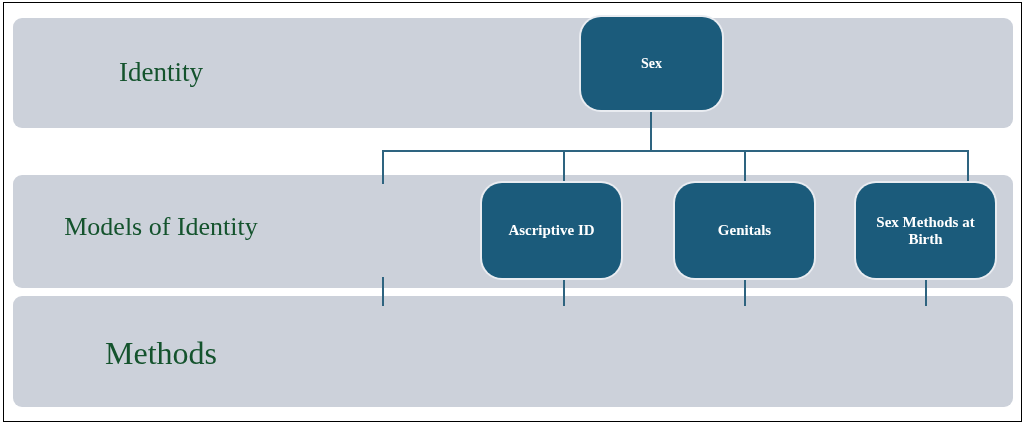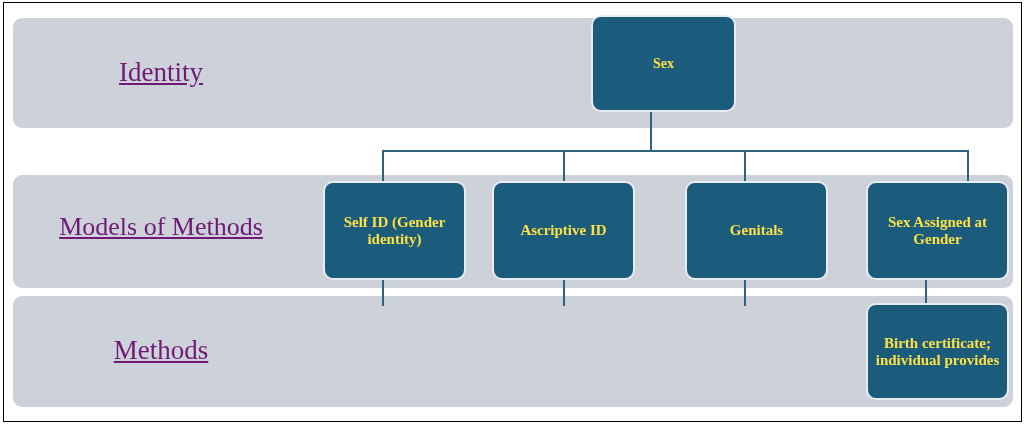--- a/index.html
+++ b/index.html
@@ -39,57 +39,55 @@
     border-radius: 9px;
     box-sizing: border-box;
   }
   .band-identity { left: 13px; top: 18px;  width: 1000px; height: 110px; }
   .band-models   { left: 13px; top: 175px; width: 1000px; height: 113px; }
   .band-methods  { left: 13px; top: 296px; width: 1000px; height: 111px; }
 
   
   .row-label {
     position: absolute;
-    color: #701a75;
+    color: #14532d;
     font-family: "Liberation Serif", "DejaVu Serif", serif;
     font-weight: 400;
     text-align: center;
     white-space: nowrap;
     line-height: 1;
-    text-decoration: underline;
   }
   .label-identity { left: 30px;  top: 59px;  width: 262px; font-size: 27px; }
   .label-models   { left: 22px;  top: 214px; width: 278px; font-size: 26px; }
-  .label-methods  { left: 30px;  top: 337px; width: 262px; font-size: 27px; }
+  .label-methods  { left: 30px;  top: 337px; width: 262px; font-size: 32px; }
 
   
   .line {
     position: absolute;
     background: #2e6480;
   }
   .line-v { width: 2px; }
   .line-h { height: 2px; }
 
   
   .node {
     position: absolute;
     background: #1b5b7b;
-    border-radius: 8px;
+    border-radius: 20px;
     box-sizing: border-box;
     display: flex;
     align-items: center;
     justify-content: center;
     text-align: center;
-    color: #fde047;
+    color: #ffffff;
     font-family: "Liberation Serif", "DejaVu Serif", serif;
     font-weight: 700;
     line-height: 1.12;
     padding: 2px 5px;
     box-shadow: 0 0 0 2px #e9ecf1;
-    margin-left: 12px;
   }
 
   .node-root {
     left: 581px; top: 17px; width: 141px; height: 93px;
     font-size: 14px;
   }
 
   .node-model { top: 183px; width: 139px; height: 95px; font-size: 15px; }
   .node-method { top: 305px; width: 139px; height: 93px; font-size: 15px; }
 
@@ -117,25 +115,23 @@
   <div class="line line-v" style="left:563px; top:150px; height:34px;"></div>
   <div class="line line-v" style="left:744px; top:150px; height:34px;"></div>
   <div class="line line-v" style="left:967px; top:150px; height:34px;"></div>
 
   <div class="line line-v" style="left:382px; top:277px; height:29px;"></div>
   <div class="line line-v" style="left:563px; top:277px; height:29px;"></div>
   <div class="line line-v" style="left:744px; top:277px; height:29px;"></div>
   <div class="line line-v" style="left:925px; top:277px; height:29px;"></div>
 
   <div class="row-label label-identity">Identity</div>
-  <div class="row-label label-models">Models of Methods</div>
+  <div class="row-label label-models">Models of Identity</div>
   <div class="row-label label-methods">Methods</div>
 
   <div class="node node-root">Sex</div>
 
-  <div class="node node-model col-1">Self ID (Gender identity)</div>
   <div class="node node-model col-2">Ascriptive ID</div>
   <div class="node node-model col-3">Genitals</div>
-  <div class="node node-model col-4">Sex Assigned at Gender</div>
+  <div class="node node-model col-4">Sex Methods at Birth</div>
 
-  <div class="node node-method col-4">Birth certificate; individual provides</div>
 
 </div>
 
 </body></html>

